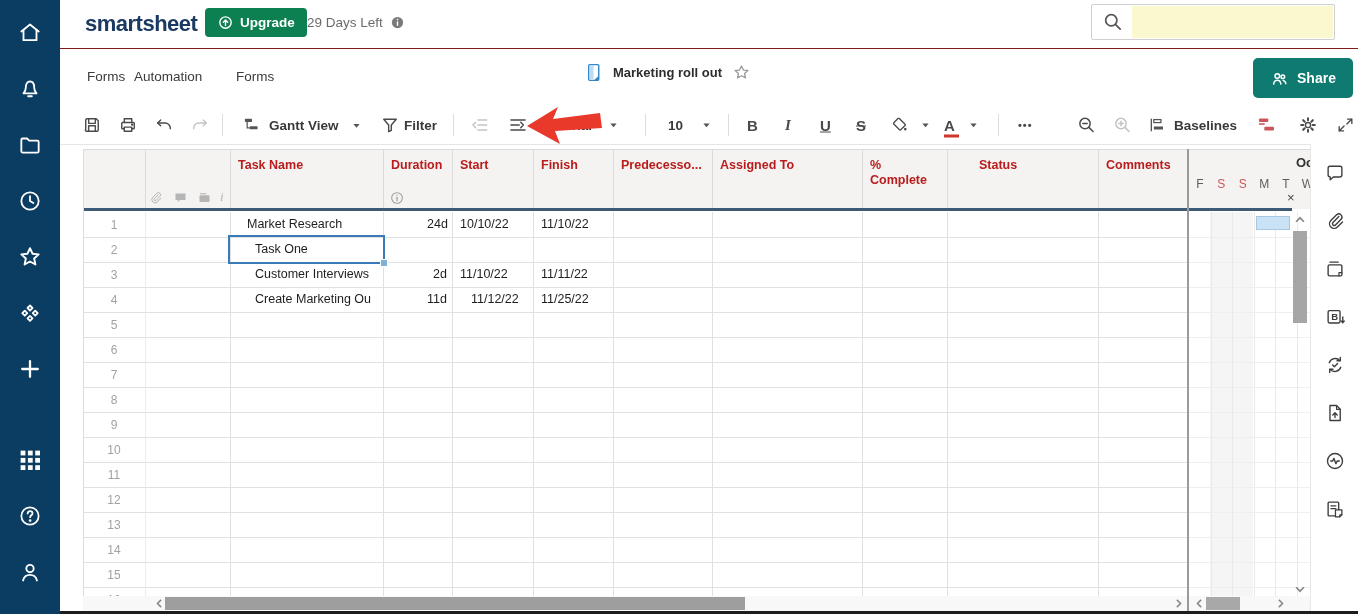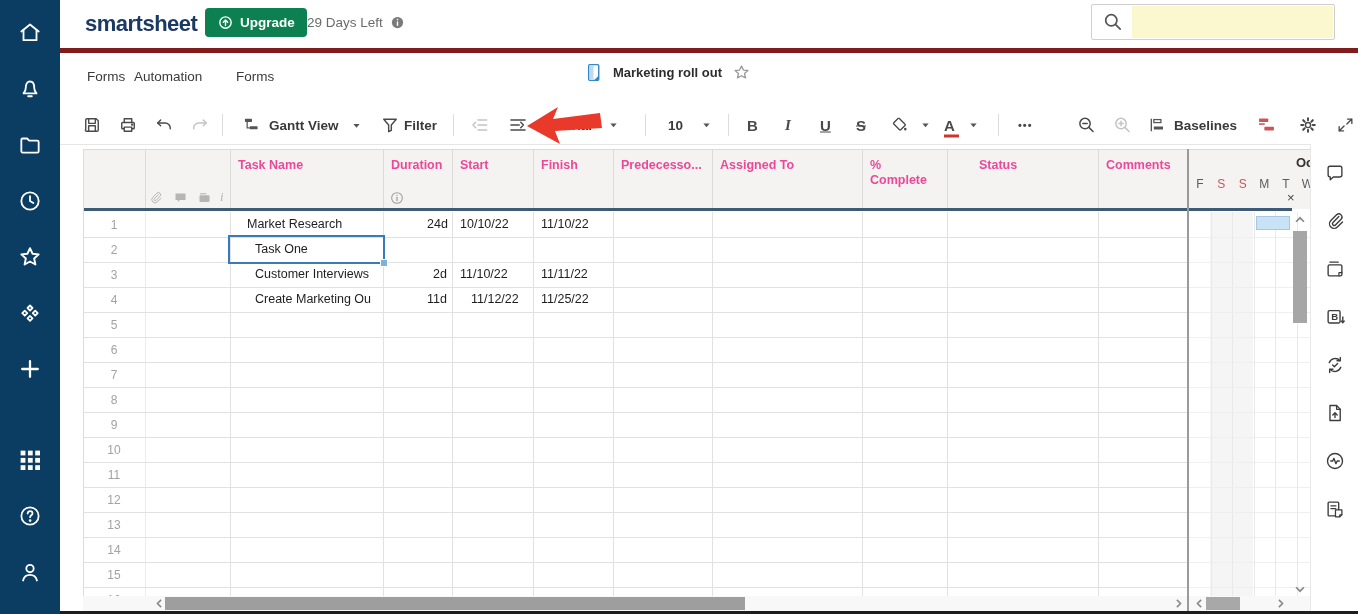--- a/index.html
+++ b/index.html
@@ -3,21 +3,21 @@
 <meta charset="utf-8">
 <style>
   html,body{margin:0;padding:0;}
   body{width:1358px;height:614px;position:relative;overflow:hidden;background:#fff;
        font-family:"Liberation Sans","DejaVu Sans",sans-serif;-webkit-font-smoothing:antialiased;}
   .abs{position:absolute;}
   
   #sidebar{left:0;top:0;width:60px;height:614px;background:#0b3c61;z-index:30;}
   .sb-ic{position:absolute;left:50%;transform:translate(-50%,-50%);color:#fff;display:flex;cursor:pointer;}
   
-  #topbar{left:60px;top:0;width:1298px;height:48px;background:#fff;border-bottom:5px solid #7f1d1d;z-index:20;}
+  #topbar{left:60px;top:0;width:1298px;height:48px;background:#fff;border-bottom:1px solid #7f1d1d;z-index:20;}
   #logo{position:absolute;left:25px;top:11px;font-size:22px;font-weight:600;color:#1b3a63;letter-spacing:-.5px;}
   #upgrade{position:absolute;left:145px;top:8px;height:29px;background:#0c8050;border-radius:4px;color:#fff;
            display:flex;align-items:center;gap:6px;padding:0 12px;font-size:13.5px;font-weight:700;cursor:pointer;}
   #trial{position:absolute;left:247px;top:15px;font-size:13.5px;color:#6b6b6b;display:flex;align-items:center;gap:7px;}
   #searchbox{position:absolute;right:23px;top:4px;width:244px;height:36px;border:1px solid #cfcfcf;border-radius:2px;
              background:#fff;display:flex;align-items:center;box-sizing:border-box;}
   #searchbox .yellow{flex:1;height:32px;margin:1px 1px 1px 0;background:#fbf7cf;}
   #searchbox svg{margin:0 7px 0 9px;}
   
   #menubar{left:60px;top:49px;width:1298px;height:57px;background:#fff;}
@@ -31,21 +31,21 @@
   .tb{position:absolute;top:50%;transform:translateY(-50%);display:flex;align-items:center;color:#4a4a4a;cursor:pointer;}
   .tb.dis{color:#c3c3c3;cursor:default;}
   .tbdiv{position:absolute;top:8px;height:22px;width:1px;background:#dcdcdc;}
   .tlabel{font-size:13.5px;color:#3a3a3a;font-weight:600;}
   .fmt{font-size:15px;font-weight:700;color:#4a4a4a;}
   .colorbar{position:absolute;left:1px;bottom:-4px;width:17px;height:3.5px;}
   #red-arrow{position:absolute;left:464px;top:-2px;z-index:5;pointer-events:none;}
   
   #sheet{left:60px;top:144px;width:1250px;height:467px;background:#fff;border-top:1px solid #e6e6e6;overflow:hidden;z-index:1;}
   #ghead{position:absolute;left:23px;top:4px;width:1227px;height:59px;background:#f4f3f1;border-top:1px solid #dadada;}
-  .hlabel{position:absolute;top:13px;font-size:12.5px;font-weight:700;color:#ec4899;line-height:15px;}
+  .hlabel{position:absolute;top:13px;font-size:12.5px;font-weight:700;color:#b91c1c;line-height:15px;}
   #navybar{position:absolute;left:23px;top:63px;width:1209px;height:3px;background:#3d5a77;}
   .rownum{position:absolute;left:23px;width:62px;text-align:center;font-size:12px;color:#a2a2a2;}
   .cell{position:absolute;height:25px;line-height:25px;font-size:12.5px;color:#1e1e1e;overflow:hidden;white-space:nowrap;box-sizing:border-box;padding-left:44px;}
   #selcell{position:absolute;border:2px solid #3b7ab8;background:transparent;box-sizing:border-box;}
   #selhandle{position:absolute;width:6px;height:6px;background:#7fb0d8;border:1px solid #fff;}
   #gdivider{position:absolute;left:1127px;top:4px;width:2px;height:462px;background:#9a9a9a;}
   .daylbl{position:absolute;top:32px;font-size:12px;color:#5c5c5c;transform:translateX(-50%);}
   .daylbl.red{color:#c9565b;}
   #month-lbl{position:absolute;left:1236px;top:10px;font-size:13px;font-weight:700;color:#333;}
   #gantt-close{position:absolute;left:1227px;top:45px;font-size:13px;color:#444;cursor:pointer;}
@@ -173,20 +173,31 @@
           <rect x="7.6" y="4.2" width="4.4" height="15.6" fill="#bcdaf2"></rect>
           <path d="M18 15.5v4.3a1.2 1.2 0 0 1-1.2 1.2h-4.3z" fill="#3487c8"></path>
         </svg>
       </span>
     <span class="t">Marketing roll out</span>
     <span style="display:flex">
         <svg viewBox="0 0 24 24" width="21" height="21" fill="none" stroke="currentColor" stroke-width="1.7" stroke-linecap="round" stroke-linejoin="round">
           <path d="M12 4.6l2.2 4.6 5.1.5-3.8 3.5 1.1 5L12 15.7l-4.6 2.5 1.1-5-3.8-3.5 5.1-.5z" stroke="#9a9a9a" stroke-width="1.5"></path>
         </svg>
       </span>
+  </div>
+  <div id="share-btn">
+    <span style="display:flex">
+        <svg viewBox="0 0 24 24" width="19" height="19" fill="none" stroke="currentColor" stroke-width="1.7" stroke-linecap="round" stroke-linejoin="round">
+          <circle cx="9.2" cy="8.8" r="2.9" stroke-width="1.9"></circle>
+          <path d="M4.6 19c.5-3.1 2.3-4.7 4.6-4.7 2.3 0 4.1 1.6 4.6 4.7" stroke-width="1.9"></path>
+          <circle cx="16.2" cy="9.8" r="2.3" stroke-width="1.9"></circle>
+          <path d="M16.6 14.5c1.9.3 3 1.7 3.4 4" stroke-width="1.9"></path>
+        </svg>
+      </span>
+    <span>Share</span>
   </div>
 </div>
 
 <div id="toolbar" class="abs">
   <span class="tb" style="left:22px">
       <svg viewBox="0 0 24 24" width="20" height="20" fill="none" stroke="currentColor" stroke-width="1.7" stroke-linecap="round" stroke-linejoin="round">
         <path d="M4.5 6a1.5 1.5 0 0 1 1.5-1.5h11L19.5 7v11a1.5 1.5 0 0 1-1.5 1.5H6A1.5 1.5 0 0 1 4.5 17z"></path>
         <path d="M8 4.7V10h8V4.7"></path>
         <path d="M8 19.3v-6.5h8v6.5"></path>
       </svg>

